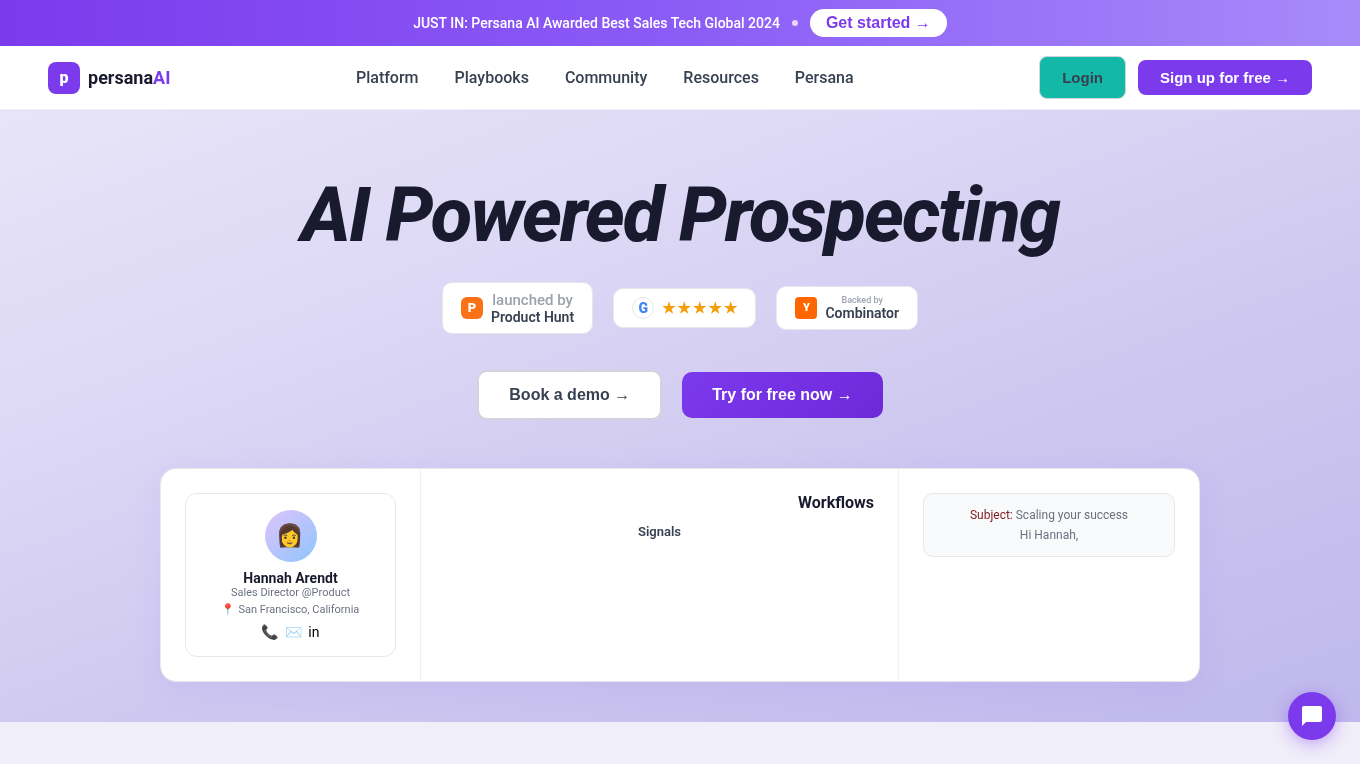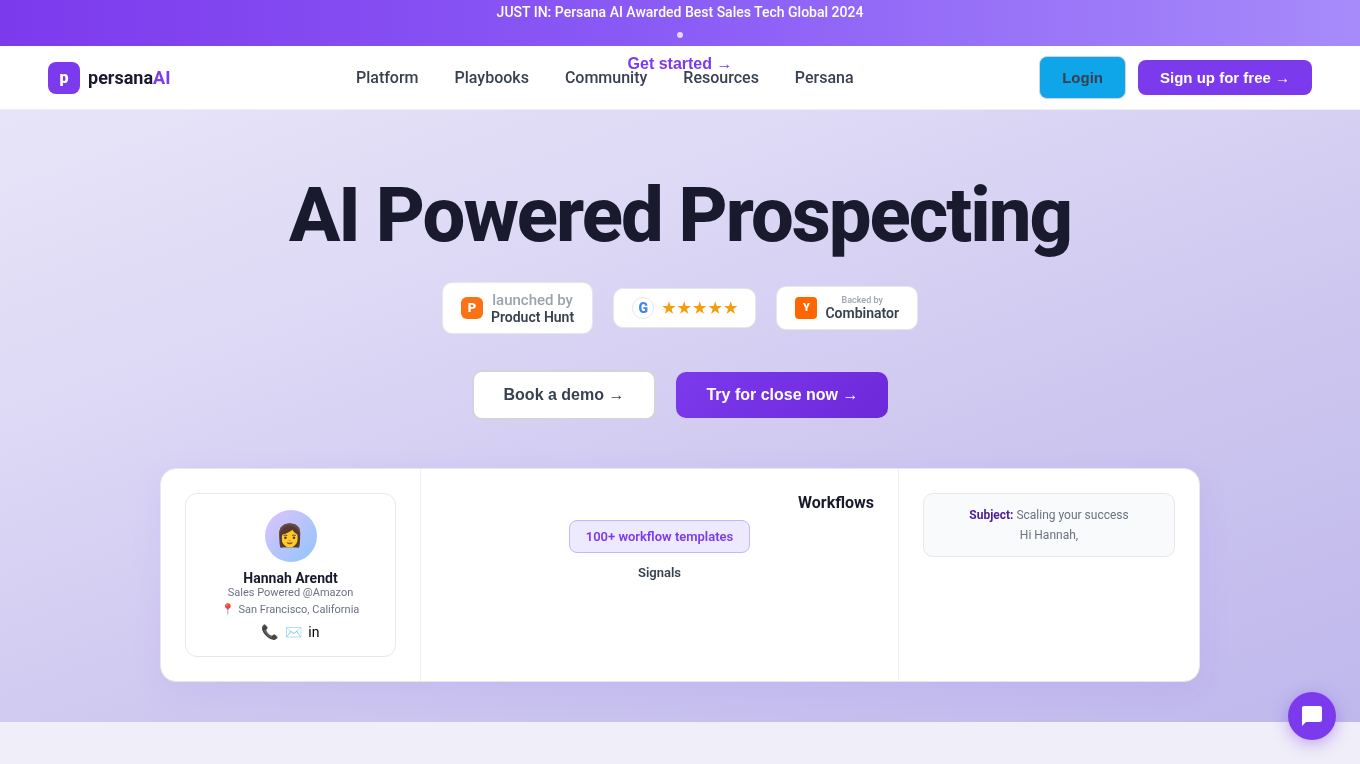--- a/index.html
+++ b/index.html
@@ -11,26 +11,26 @@
       width: 1360px;
       overflow-x: hidden;
     }
 
     
     .announcement-bar {
       background: linear-gradient(90deg, #7c3aed 0%, #8b5cf6 50%, #a78bfa 100%);
       color: white;
       display: flex;
       align-items: center;
+      justify-content: center;
       padding: 4px 20px;
       height: 46px;
       gap: 12px;
       font-size: 14px;
       font-weight: 500;
-      flex-direction: column;
     }
 
     .announcement-bar .dot {
       width: 6px;
       height: 6px;
       background: #e9d5ff;
       border-radius: 50%;
       flex-shrink: 0;
     }
 
@@ -109,21 +109,21 @@
       gap: 4px;
     }
 
     .nav-actions {
       display: flex;
       align-items: center;
       gap: 12px;
     }
 
     .btn-login {
-      background: #0ea5e9;
+      background: #14b8a6;
       border: 1.5px solid #d1d5db;
       border-radius: 8px;
       padding: 12px 22px;
       font-size: 15px;
       font-weight: 600;
       color: #374151;
       cursor: pointer;
     }
 
     .btn-signup {
@@ -149,20 +149,21 @@
       min-height: 555px;
     }
 
     .hero-title {
       font-size: 76px;
       font-weight: 800;
       line-height: 1.1;
       color: #1a1a2e;
       letter-spacing: -2px;
       margin-bottom: 24px;
+      font-style: italic;
     }
 
     .hero-subtitle {
       font-size: 18px;
       color: #4b5563;
       margin-bottom: 32px;
       line-height: 1.6;
     }
 
     .hero-subtitle .highlight {
@@ -406,22 +407,22 @@
       padding: 14px;
     }
 
     .email-subject {
       font-size: 12px;
       color: #6b7280;
       margin-bottom: 6px;
     }
 
     .email-subject strong {
-      color: #4c1d95;
-      font-weight: 700;
+      color: #7f1d1d;
+      font-weight: 400;
     }
 
     .email-body {
       font-size: 12px;
       color: #6b7280;
     }
 
     
     .chat-widget {
       position: fixed;
@@ -516,45 +517,44 @@
       <div class="badge-yc">Y</div>
       <div>
         <div style="font-size:9px;font-weight:500;color:#9ca3af;">Backed by</div>
         <div>Combinator</div>
       </div>
     </div>
   </div>
 
   <div class="cta-row">
     <button class="btn-demo">Book a demo →</button>
-    <button class="btn-try">Try for close now →</button>
+    <button class="btn-try">Try for free now →</button>
   </div>
 
   <div class="dashboard-preview">
     <div class="preview-left">
       <div class="profile-card">
         <div class="avatar">👩</div>
         <div class="profile-name">Hannah Arendt</div>
-        <div class="profile-role">Sales Powered @Amazon</div>
+        <div class="profile-role">Sales Director @Product</div>
         <div class="profile-loc">
           <span>📍</span>
           <span>San Francisco, California</span>
         </div>
         <div class="profile-icons">
           <span>📞</span>
           <span>✉️</span>
           <span>in</span>
         </div>
 
       </div>
     </div>
 
     <div class="preview-middle">
       <div class="workflows-title">Workflows</div>
-      <div class="workflow-badge">100+ workflow templates</div>
       <div class="signals-label">Signals</div>
     </div>
 
     <div class="preview-right">
       <div class="email-preview">
         <div class="email-subject">
           <strong>Subject:</strong>
           <span>Scaling your success</span>
         </div>
         <div class="email-body">Hi Hannah,</div>

